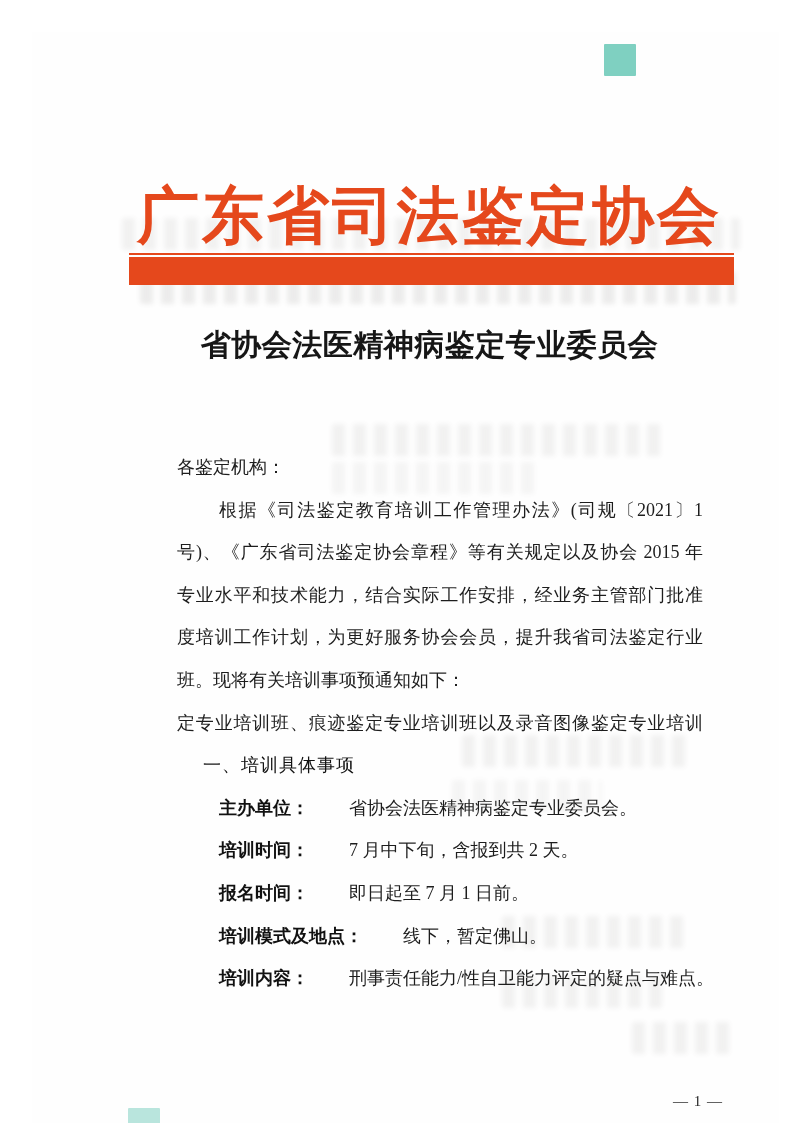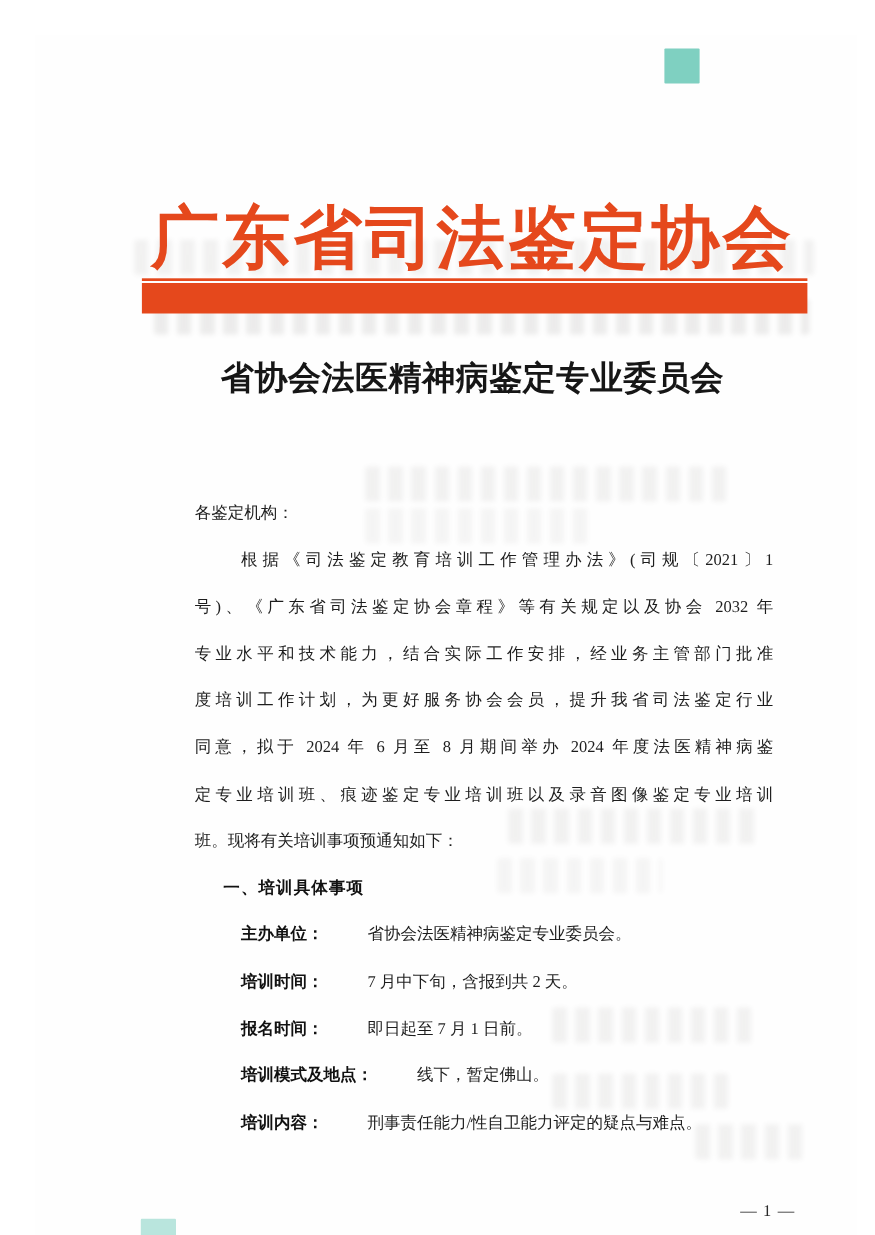--- a/index.html
+++ b/index.html
@@ -48,39 +48,39 @@
     color: #161616;
     line-height: 43px;
     letter-spacing: 0.5px;
   }
 
   
   .body-text {
     position: absolute;
     top: 382px; left: 113px;
     width: 590px;
-    font-size: 15px;
+    font-size: 18px;
     color: #1d1d1d;
   }
   .line {
     height: 42.6px;
     line-height: 42.6px;
     white-space: nowrap;
   }
   .line.justify {
     white-space: normal;
     text-align: justify;
     text-align-last: justify;
   }
   .line.first-indent { text-indent: 42px; }
   .line.indent { padding-left: 42px; }
 
   .section-heading {
     font-family: "Liberation Sans", "DejaVu Sans", sans-serif;
-    font-weight: bold;
+    font-weight: normal;
     letter-spacing: 1px;
     color: #111;
   }
   .subsection-heading { letter-spacing: 1px; }
   .detail-label {
     font-family: Liberation Sans, sans-serif;
     font-weight: bold;
     color: #111;
     margin-right: 8px;
   }
@@ -135,26 +135,25 @@
 
   <div class="notice-title">
     <div>省协会法医精神病鉴定专业委员会</div>
   </div>
 
   <div class="body-text">
 
     <div class="line">各鉴定机构：</div>
 
     <div class="line justify first-indent">根据《司法鉴定教育培训工作管理办法》(司规〔2021〕1</div>
-    <div class="line justify">号)、《广东省司法鉴定协会章程》等有关规定以及协会 2032 年</div>
+    <div class="line justify">号)、《广东省司法鉴定协会章程》等有关规定以及协会 2015 年</div>
     <div class="line justify">专业水平和技术能力，结合实际工作安排，经业务主管部门批准</div>
     <div class="line justify">度培训工作计划，为更好服务协会会员，提升我省司法鉴定行业</div>
-    <div class="line justify">同意，拟于 2024 年 6 月至 8 月期间举办 2024 年度法医精神病鉴</div>
+    <div class="line">班。现将有关培训事项预通知如下：</div>
     <div class="line justify">定专业培训班、痕迹鉴定专业培训班以及录音图像鉴定专业培训</div>
-    <div class="line">班。现将有关培训事项预通知如下：</div>
 
     <div class="line indent section-heading">一、培训具体事项</div>
 
 
     <div class="line indent">
       <span class="detail-label">主办单位：</span><span>省协会法医精神病鉴定专业委员会。</span>
     </div>
     <div class="line indent">
       <span class="detail-label">培训时间：</span><span>7 月中下旬，含报到共 2 天。</span>
     </div>

